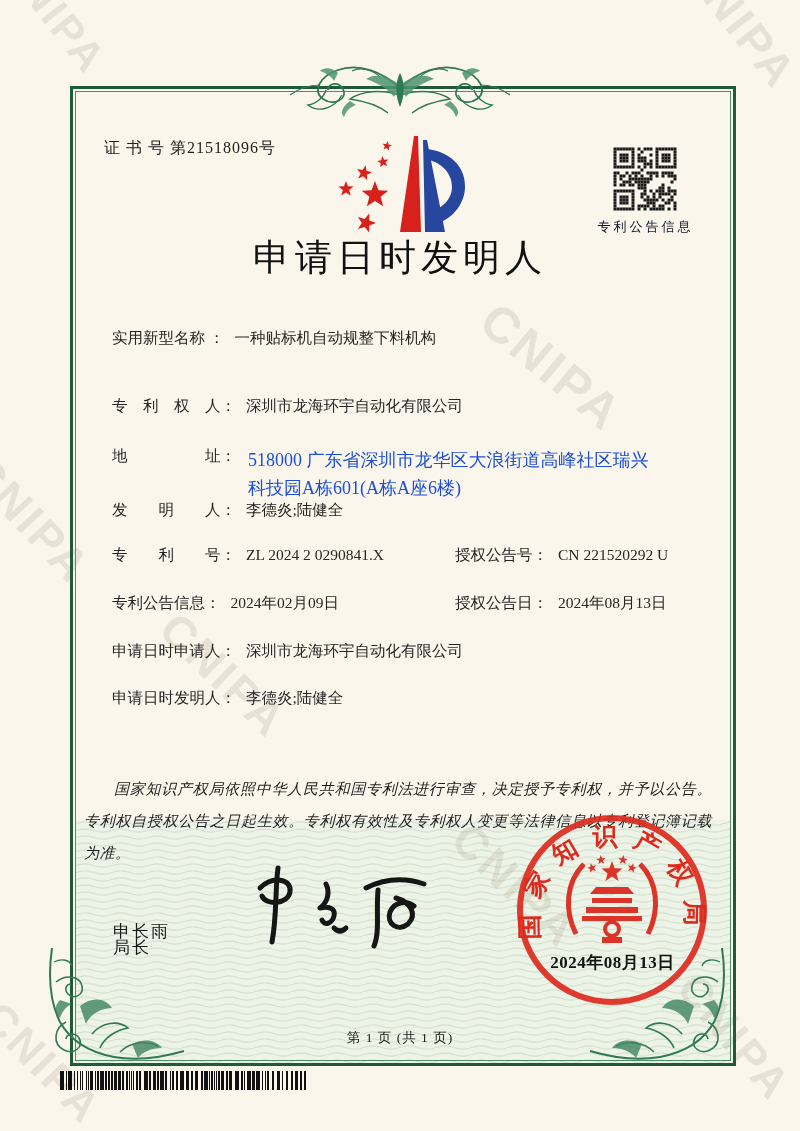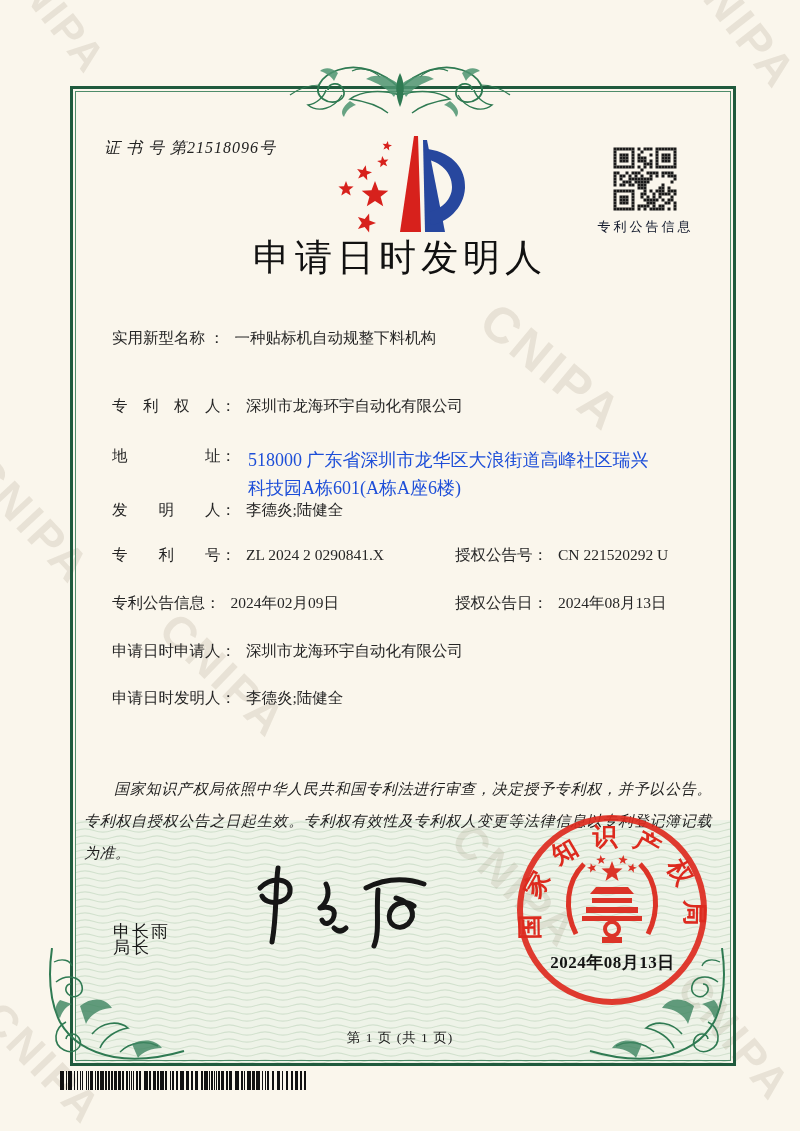--- a/index.html
+++ b/index.html
@@ -35,21 +35,21 @@
 
   .flourish{position:absolute;z-index:4;pointer-events:none;}
   .flourish.top{left:280px;top:55px;width:240px;height:68px;}
   .flourish.bl{left:36px;top:948px;width:150px;height:122px;}
   .flourish.br{left:588px;top:948px;width:150px;height:122px;transform:scaleX(-1);}
 
   
   .content{position:absolute;inset:0;z-index:5;}
   .cert-no{
     position:absolute;left:104px;top:138px;
-    font-size:16px;letter-spacing:1px;color:#222;font-style:italic;
+    font-size:16px;letter-spacing:1px;color:#222;
   }
   .logo{position:absolute;left:330px;top:132px;width:136px;height:113px;}
   .qr{position:absolute;left:612px;top:146px;width:66px;height:66px;}
   .qr-caption{
     position:absolute;left:583px;top:218px;width:125px;
     text-align:center;font-size:13px;letter-spacing:3px;color:#0f172a;
   }
   .title{
     position:absolute;left:0;right:0;top:233px;
     text-align:center;font-size:37px;letter-spacing:5px;color:#111;

